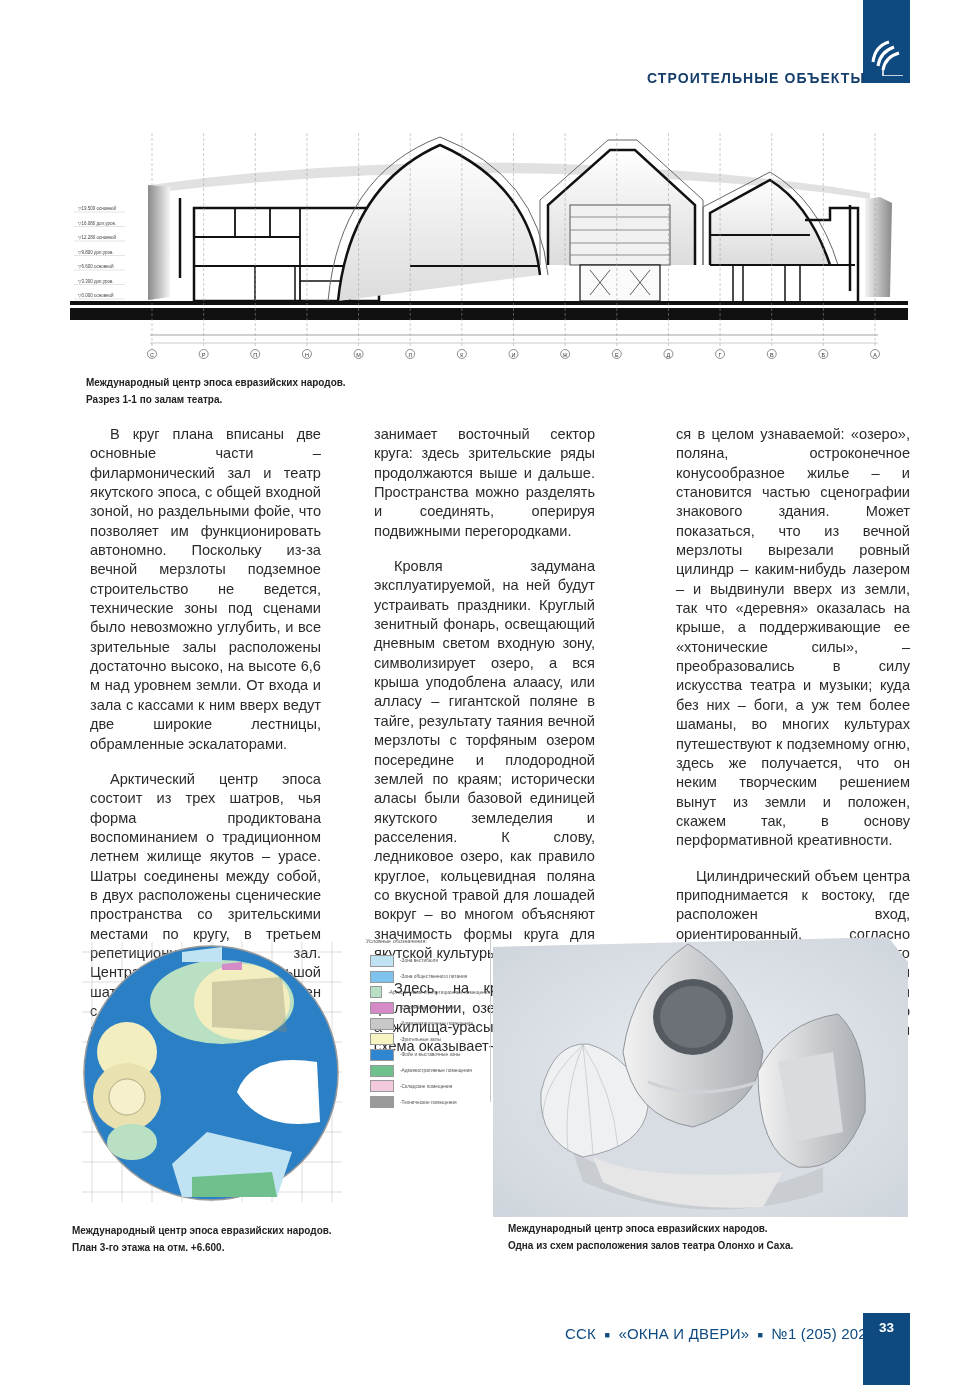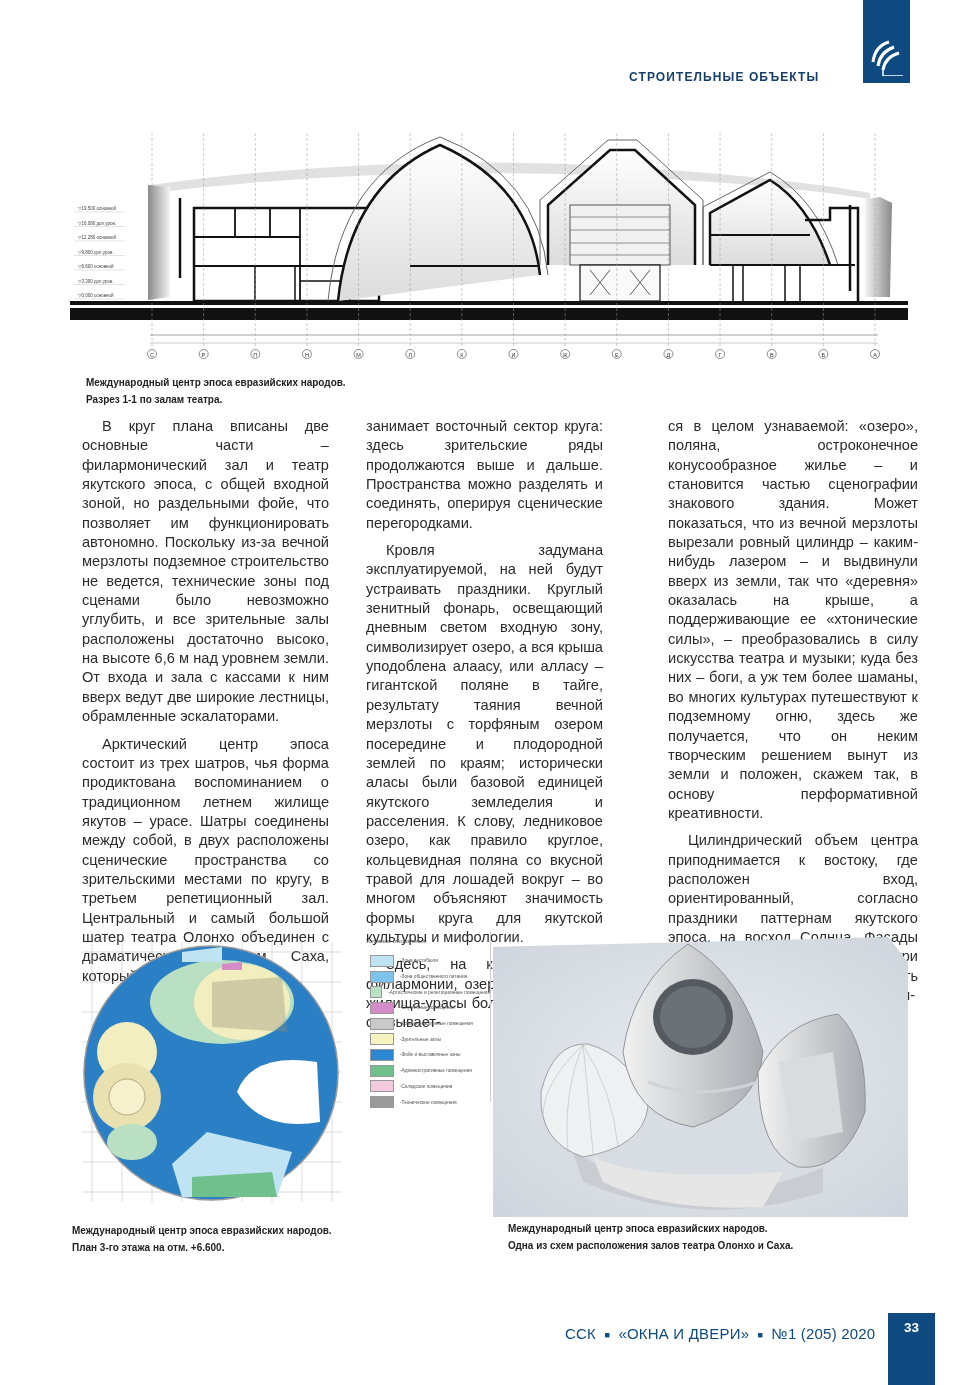--- a/index.html
+++ b/index.html
@@ -1,37 +1,37 @@
 <!DOCTYPE html>
 <html><head>
 <meta charset="utf-8">
 <style>
   html, body { margin:0; padding:0; background:#ffffff; }
   body { width:980px; height:1385px; position:relative; overflow:hidden; font-family:"Liberation Sans", sans-serif; color:#231f20; }
   .logo-box { position:absolute; left:863px; top:0; width:47px; height:83px; background:#0e4a80; }
   .logo-box svg { position:absolute; left:4px; top:36px; }
-  .section-title { position:absolute; left:629px; top:70px; font-size:12px; font-weight:bold; letter-spacing:1.1px; color:#163e6b; }
+  .section-title { position:absolute; left:647px; top:70px; font-size:14px; font-weight:bold; letter-spacing:1.1px; color:#163e6b; }
   .section-fig { position:absolute; left:70px; top:125px; width:845px; height:240px; }
   .caption { position:absolute; font-family:"Liberation Sans", sans-serif; font-weight:bold; font-size:11.6px; line-height:17px; color:#222; transform:scaleX(0.86); transform-origin:left top; white-space:nowrap; }
   .col { position:absolute; top:409px; font-size:14.6px; line-height:19.35px; text-align:justify; color:#2b2b2b; }
-  .col p { margin:8px; text-indent:20px; }
+  .col p { margin:16px; text-indent:20px; }
   .col p.cont { text-indent:0; }
   #col1 { left:74px; width:263px; }
   #col2 { left:358px; width:253px; }
   #col3 { left:660px; width:266px; }
   .plan-fig { position:absolute; left:72px; top:932px; width:282px; height:282px; }
   .legend { position:absolute; left:362px; top:932px; width:128px; height:170px; border-right:1px solid #ccc; }
   .legend-title { font-size:5.5px; color:#555; margin:6px 0 9px 4px; }
   .legend-item { display:flex; align-items:center; height:15.7px; }
   .legend-swatch { width:22px; height:10px; border:1px solid #999; margin:0 6px 0 8px; }
   .legend-label { font-size:4.8px; color:#555; white-space:nowrap; }
   .render-fig { position:absolute; left:493px; top:932px; width:415px; height:285px; }
   .footer { position:absolute; left:547px; top:1325px; font-size:15px; color:#0e4a80; letter-spacing:0.2px;margin-left:18px; }
   .footer .sep { font-size:9px; vertical-align:middle; margin:0 4px; }
-  .page-box { position:absolute; left:863px; top:1313px; width:47px; height:72px; background:#0e4a80;margin-left:25px; }
+  .page-box { position:absolute; left:863px; top:1313px; width:47px; height:72px; background:#0e4a80; }
   .page-num { position:absolute; left:0; width:47px; top:7px; text-align:center; color:#fff; font-weight:bold; font-size:13.5px; }
 </style>
 </head>
 <body>
 
 <div class="logo-box">
   <svg width="38" height="40" viewBox="0 0 38 40">
     <path d="M6 26 Q8 10 22 6" stroke="#ffffff" stroke-width="3" fill="none"></path>
     <path d="M11 30 Q13 16 27 11" stroke="#ffffff" stroke-width="3" fill="none"></path>
     <path d="M16 34 Q18 21 32 17" stroke="#ffffff" stroke-width="3" fill="none"></path>
@@ -171,21 +171,21 @@
 <div class="caption" style="left:86px; top:373px;">
   <div>Международный центр эпоса евразийских народов.</div>
   <div>Разрез 1-1 по залам театра.</div>
 </div>
 
 <div class="col" id="col1">
   <p>В круг плана вписаны две основные части – филармонический зал и театр якутского эпоса, с общей входной зоной, но раздельными фойе, что позволяет им функционировать автономно. Поскольку из-за вечной мерзлоты подземное строительство не ведется, технические зоны под сценами было невозможно углубить, и все зрительные залы расположены достаточно высоко, на высоте 6,6 м над уровнем земли. От входа и зала с кассами к ним вверх ведут две широкие лестницы, обрамленные эскалаторами.</p>
   <p>Арктический центр эпоса состоит из трех шатров, чья форма продиктована воспоминанием о традиционном летнем жилище якутов – урасе. Шатры соединены между собой, в двух расположены сценические пространства со зрительскими местами по кругу, в третьем репетиционный зал. Центральный и самый большой шатер театра Олонхо объединен с драматическим театром Саха, который</p>
 </div>
 <div class="col" id="col2">
-  <p class="cont">занимает восточный сектор круга: здесь зрительские ряды продолжаются выше и дальше. Пространства можно разделять и соединять, оперируя сценические перегородками.</p>
+  <p class="cont">занимает восточный сектор круга: здесь зрительские ряды продолжаются выше и дальше. Пространства можно разделять и соединять, оперируя подвижными перегородками.</p>
   <p>Кровля задумана эксплуатируемой, на ней будут устраивать праздники. Круглый зенитный фонарь, освещающий дневным светом входную зону, символизирует озеро, а вся крыша уподоблена алаасу, или алласу – гигантской поляне в тайге, результату таяния вечной мерзлоты с торфяным озером посередине и плодородной землей по краям; исторически аласы были базовой единицей якутского земледелия и расселения. К слову, ледниковое озеро, как правило круглое, кольцевидная поляна со вкусной травой для лошадей вокруг – во многом объясняют значимость формы круга для якутской культуры и мифологии.</p>
   <p>Здесь, на кровле театра-филармонии, озеро маленькое, а жилища-урасы большие, но схема оказывает-</p>
 </div>
 <div class="col" id="col3">
   <p class="cont">ся в целом узнаваемой: «озеро», поляна, остроконечное конусообразное жилье – и становится частью сценографии знакового здания. Может показаться, что из вечной мерзлоты вырезали ровный цилиндр – каким-нибудь лазером – и выдвинули вверх из земли, так что «деревня» оказалась на крыше, а поддерживающие ее «хтонические силы», – преобразовались в силу искусства театра и музыки; куда без них – боги, а уж тем более шаманы, во многих культурах путешествуют к подземному огню, здесь же получается, что он неким творческим решением вынут из земли и положен, скажем так, в основу перформативной креативности.</p>
   <p>Цилиндрический объем центра приподнимается к востоку, где расположен вход, ориентированный, согласно праздники паттернам якутского эпоса, на восход Солнца. Фасады двухслойные: стены внутри стеклянные, что должно обеспечить естественным светом фойе и вести-</p>
 </div>
 
 <svg class="plan-fig" viewBox="0 0 282 282">
   <g stroke="#b9b9b9" stroke-width="0.5">

